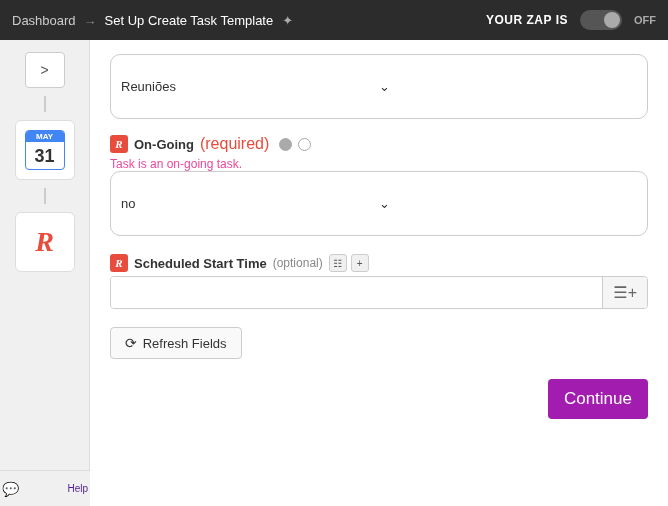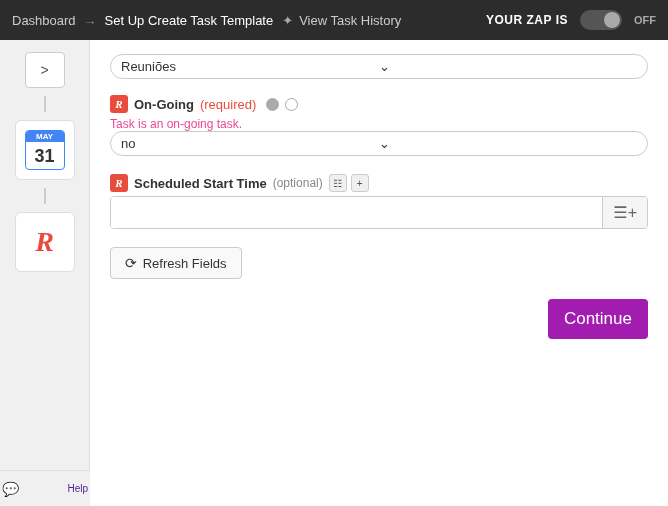--- a/index.html
+++ b/index.html
@@ -147,22 +147,22 @@
       background: #fff;
       overflow-y: auto;
       padding: 14px 20px 20px 20px;
     }
 
     
     .dropdown-field {
       display: flex;
       align-items: center;
       border: 1px solid #ccc;
-      border-radius: 15px;
-      padding: 4px 10px;
+      border-radius: 10px;
+      padding: 24px 10px;
       cursor: pointer;
       background: #fff;
       margin-bottom: 16px;
     }
     .dropdown-field span {
       flex: 1;
       color: #333;
       font-size: 13px;
     }
     .dropdown-arrow {
@@ -194,21 +194,21 @@
       font-style: italic;
       font-family: Georgia, serif;
     }
     .field-name {
       font-weight: 600;
       color: #333;
       font-size: 13px;
     }
     .field-required {
       color: #e74c3c;
-      font-size: 13px;
+      font-size: 16px;
     }
     .field-optional {
       color: #888;
       font-size: 12px;
     }
     .radio-group {
       display: flex;
       gap: 6px;
       align-items: center;
       margin-left: 4px;
@@ -307,21 +307,20 @@
     }
   </style>
 </head>
 <body>
 
 <div class="top-nav">
   <span class="nav-link">Dashboard</span>
   <span class="nav-arrow">→</span>
   <span class="nav-active">Set Up Create Task Template</span>
   <span style="color:#aaa; margin-left:3px;">✦</span>
-  <span class="nav-link">View Task History</span>
   <span class="spacer"></span>
   <span class="zap-label">YOUR ZAP IS</span>
   <div class="toggle-switch">
     <div class="toggle-knob"></div>
   </div>
   <span class="toggle-off-label">OFF</span>
 </div>
 
 <div class="layout" style="position:relative;">
 

